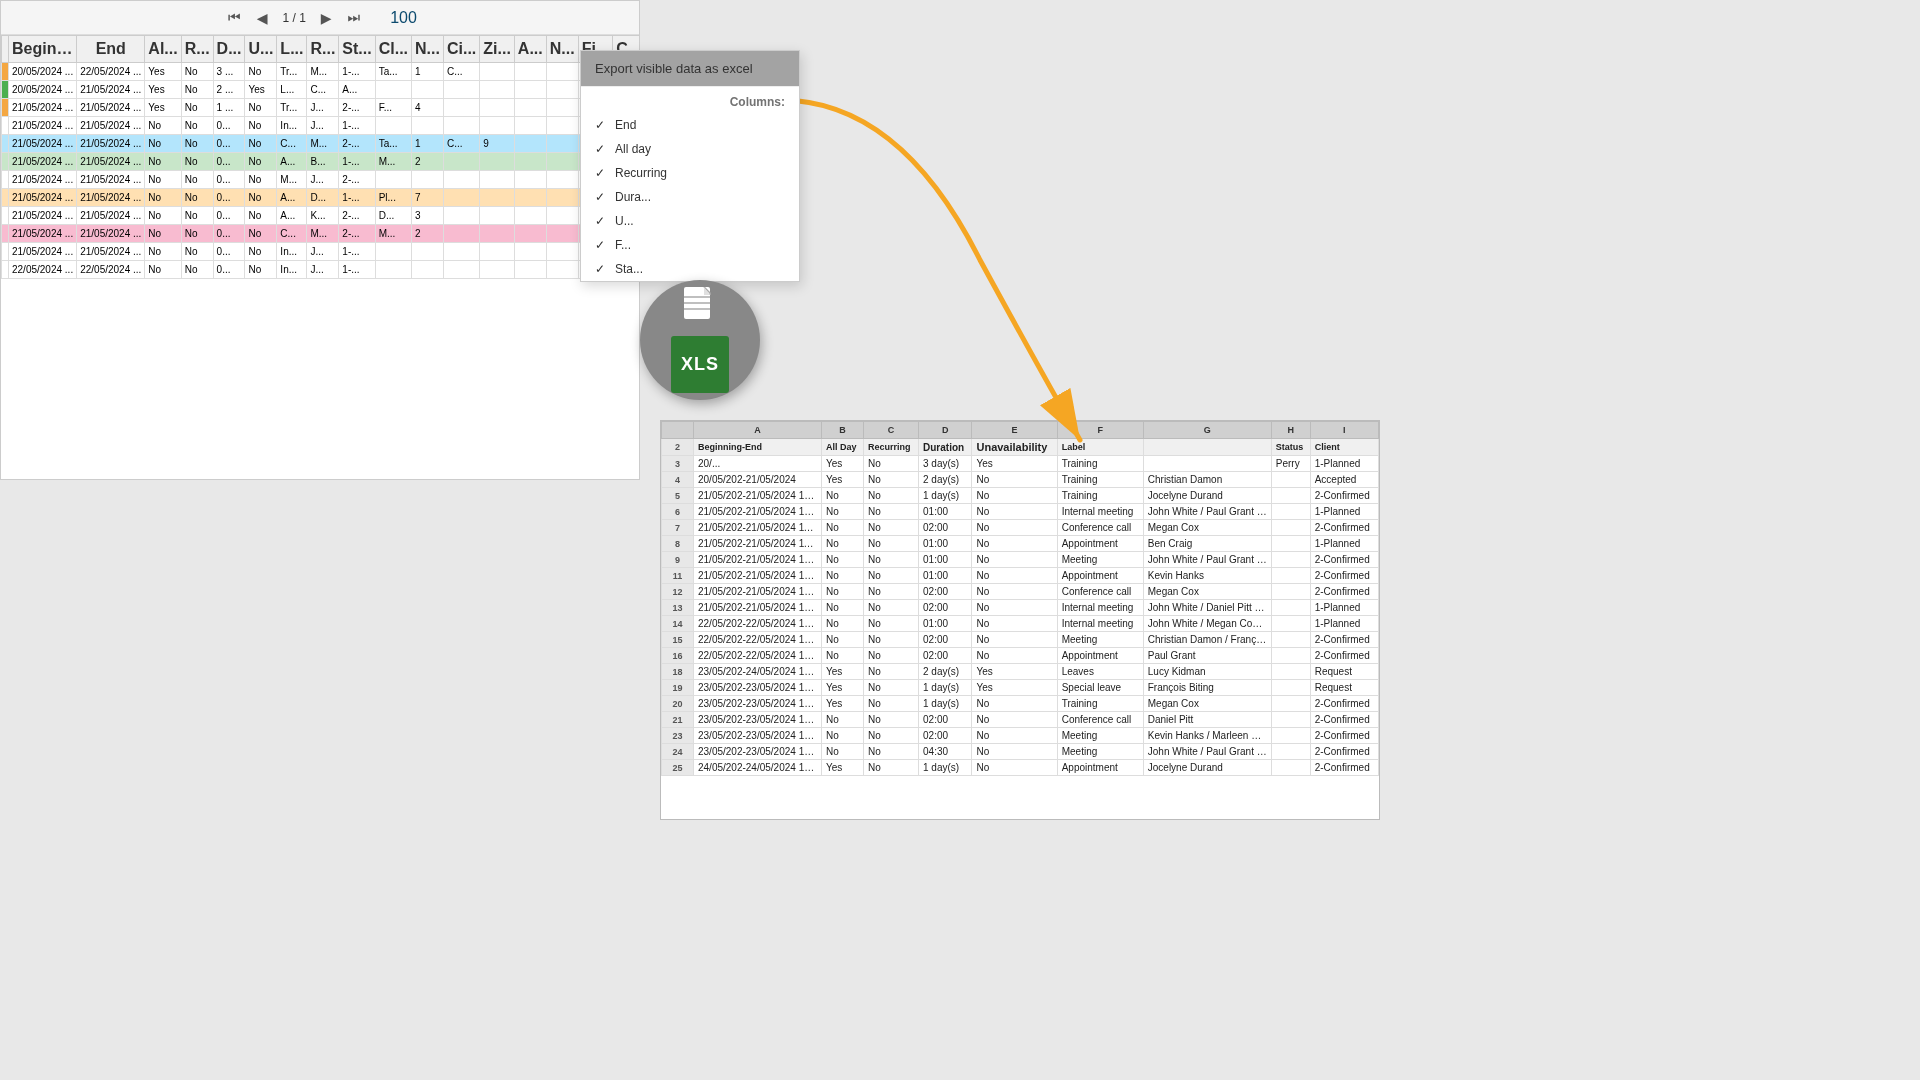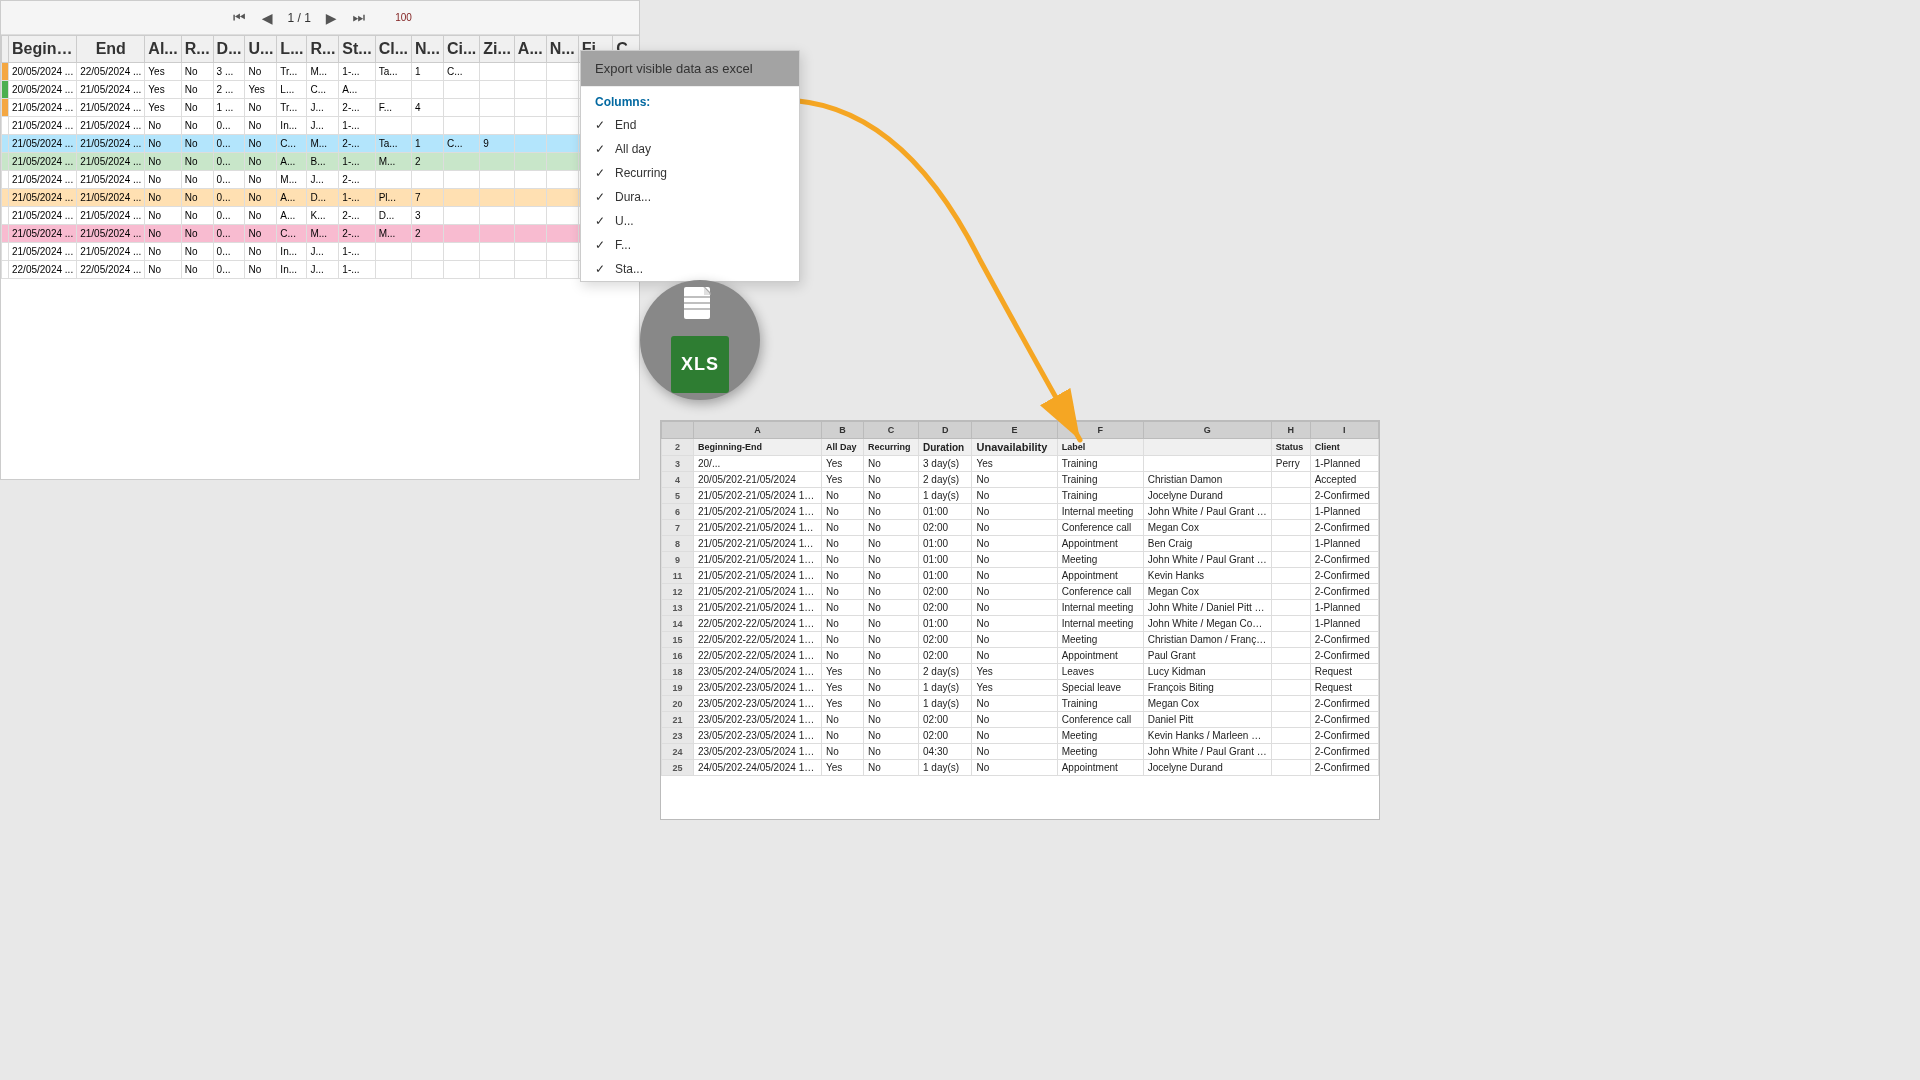--- a/index.html
+++ b/index.html
@@ -41,22 +41,22 @@
       font-size: 14px;
       color: #555;
       padding: 2px 5px;
     }
     .nav-bar .page-info {
       font-size: 12px;
       color: #333;
       margin: 0 4px;
     }
     .nav-bar .per-page {
-      font-size: 10px;
-      color: #7f1d1d;
+      font-size: 16px;
+      color: #0c4a6e;
       margin-left: 19px;
     }
 
     .grid-table {
       width: 100%;
       border-collapse: collapse;
       font-size: 11px;
     }
     .grid-table th {
       background: #f0f0f0;
@@ -101,22 +101,23 @@
       border-bottom: 1px solid #eee;
       text-align: left;
       font-size: 13px;
       cursor: pointer;
       color: #333;
       font-weight: 500;
     }
     .dropdown-columns-label {
       padding: 8px 14px 4px;
       font-size: 12px;
-      color: #0369a1;
+      color: #737373;
       font-weight: bold;
+      text-align: right;
     }
     .dropdown-item {
       display: flex;
       align-items: center;
       gap: 6px;
       padding: 5px 14px;
       font-size: 12px;
       color: #333;
       cursor: pointer;
     }

